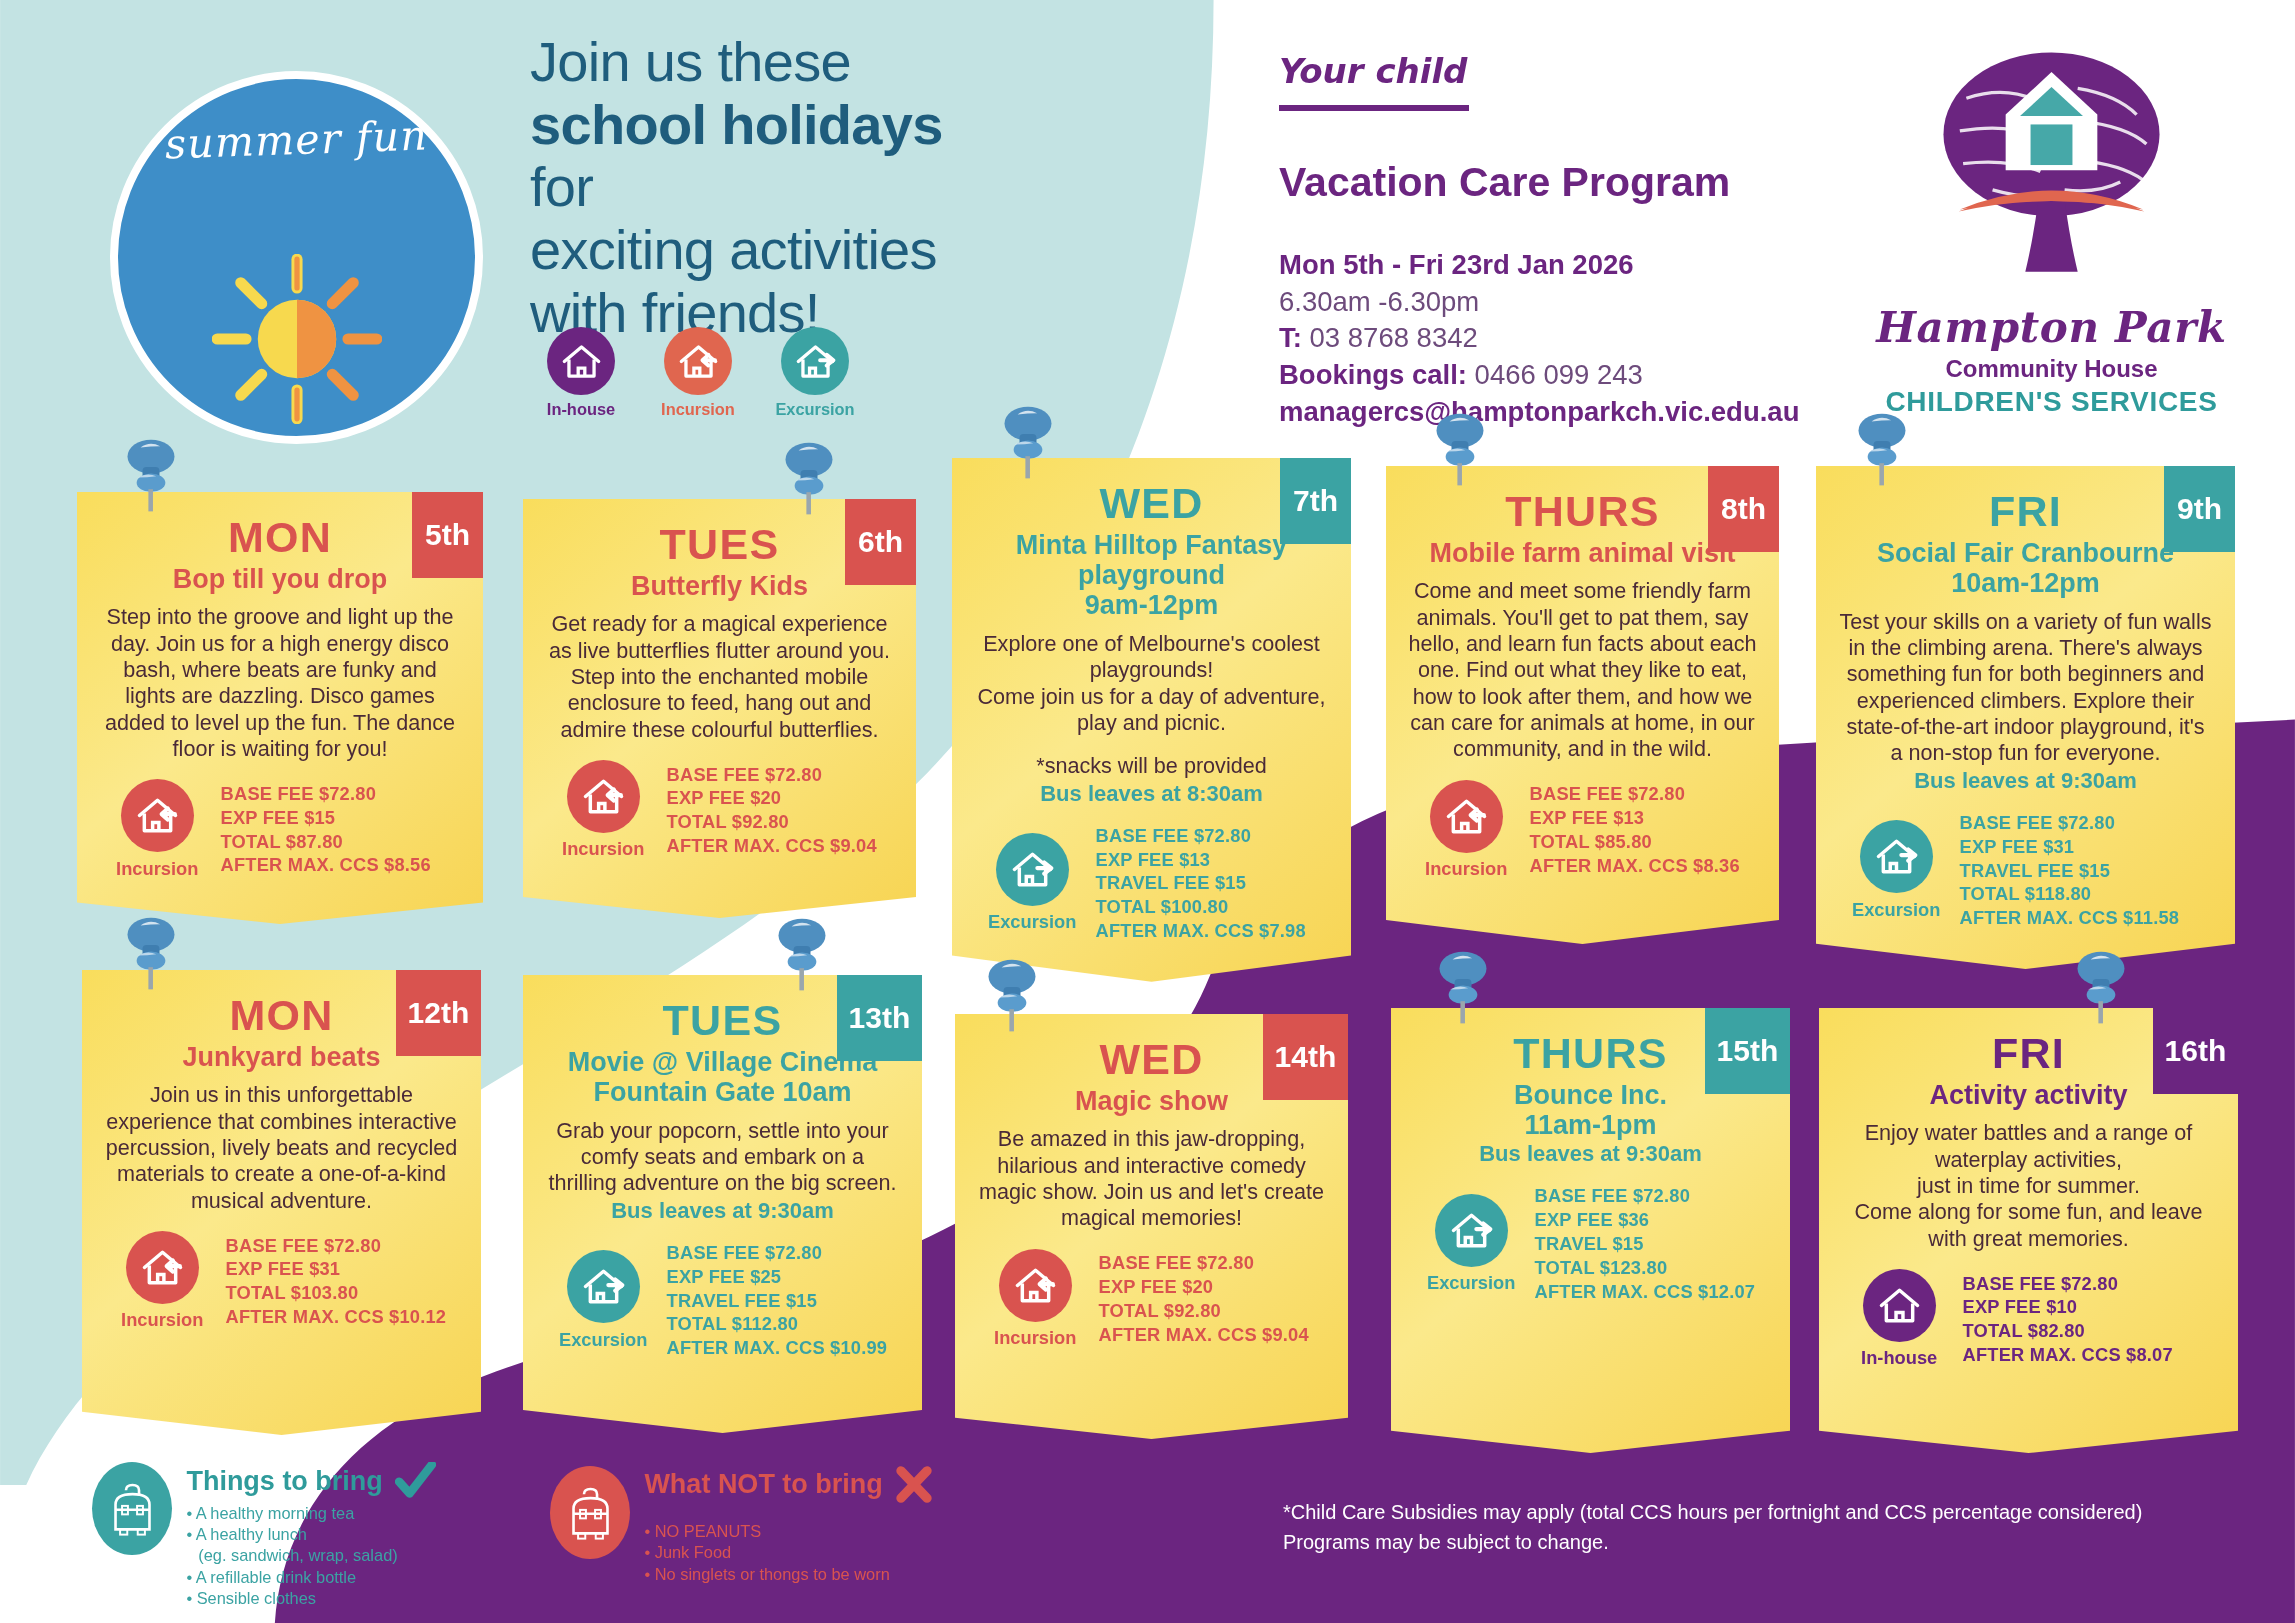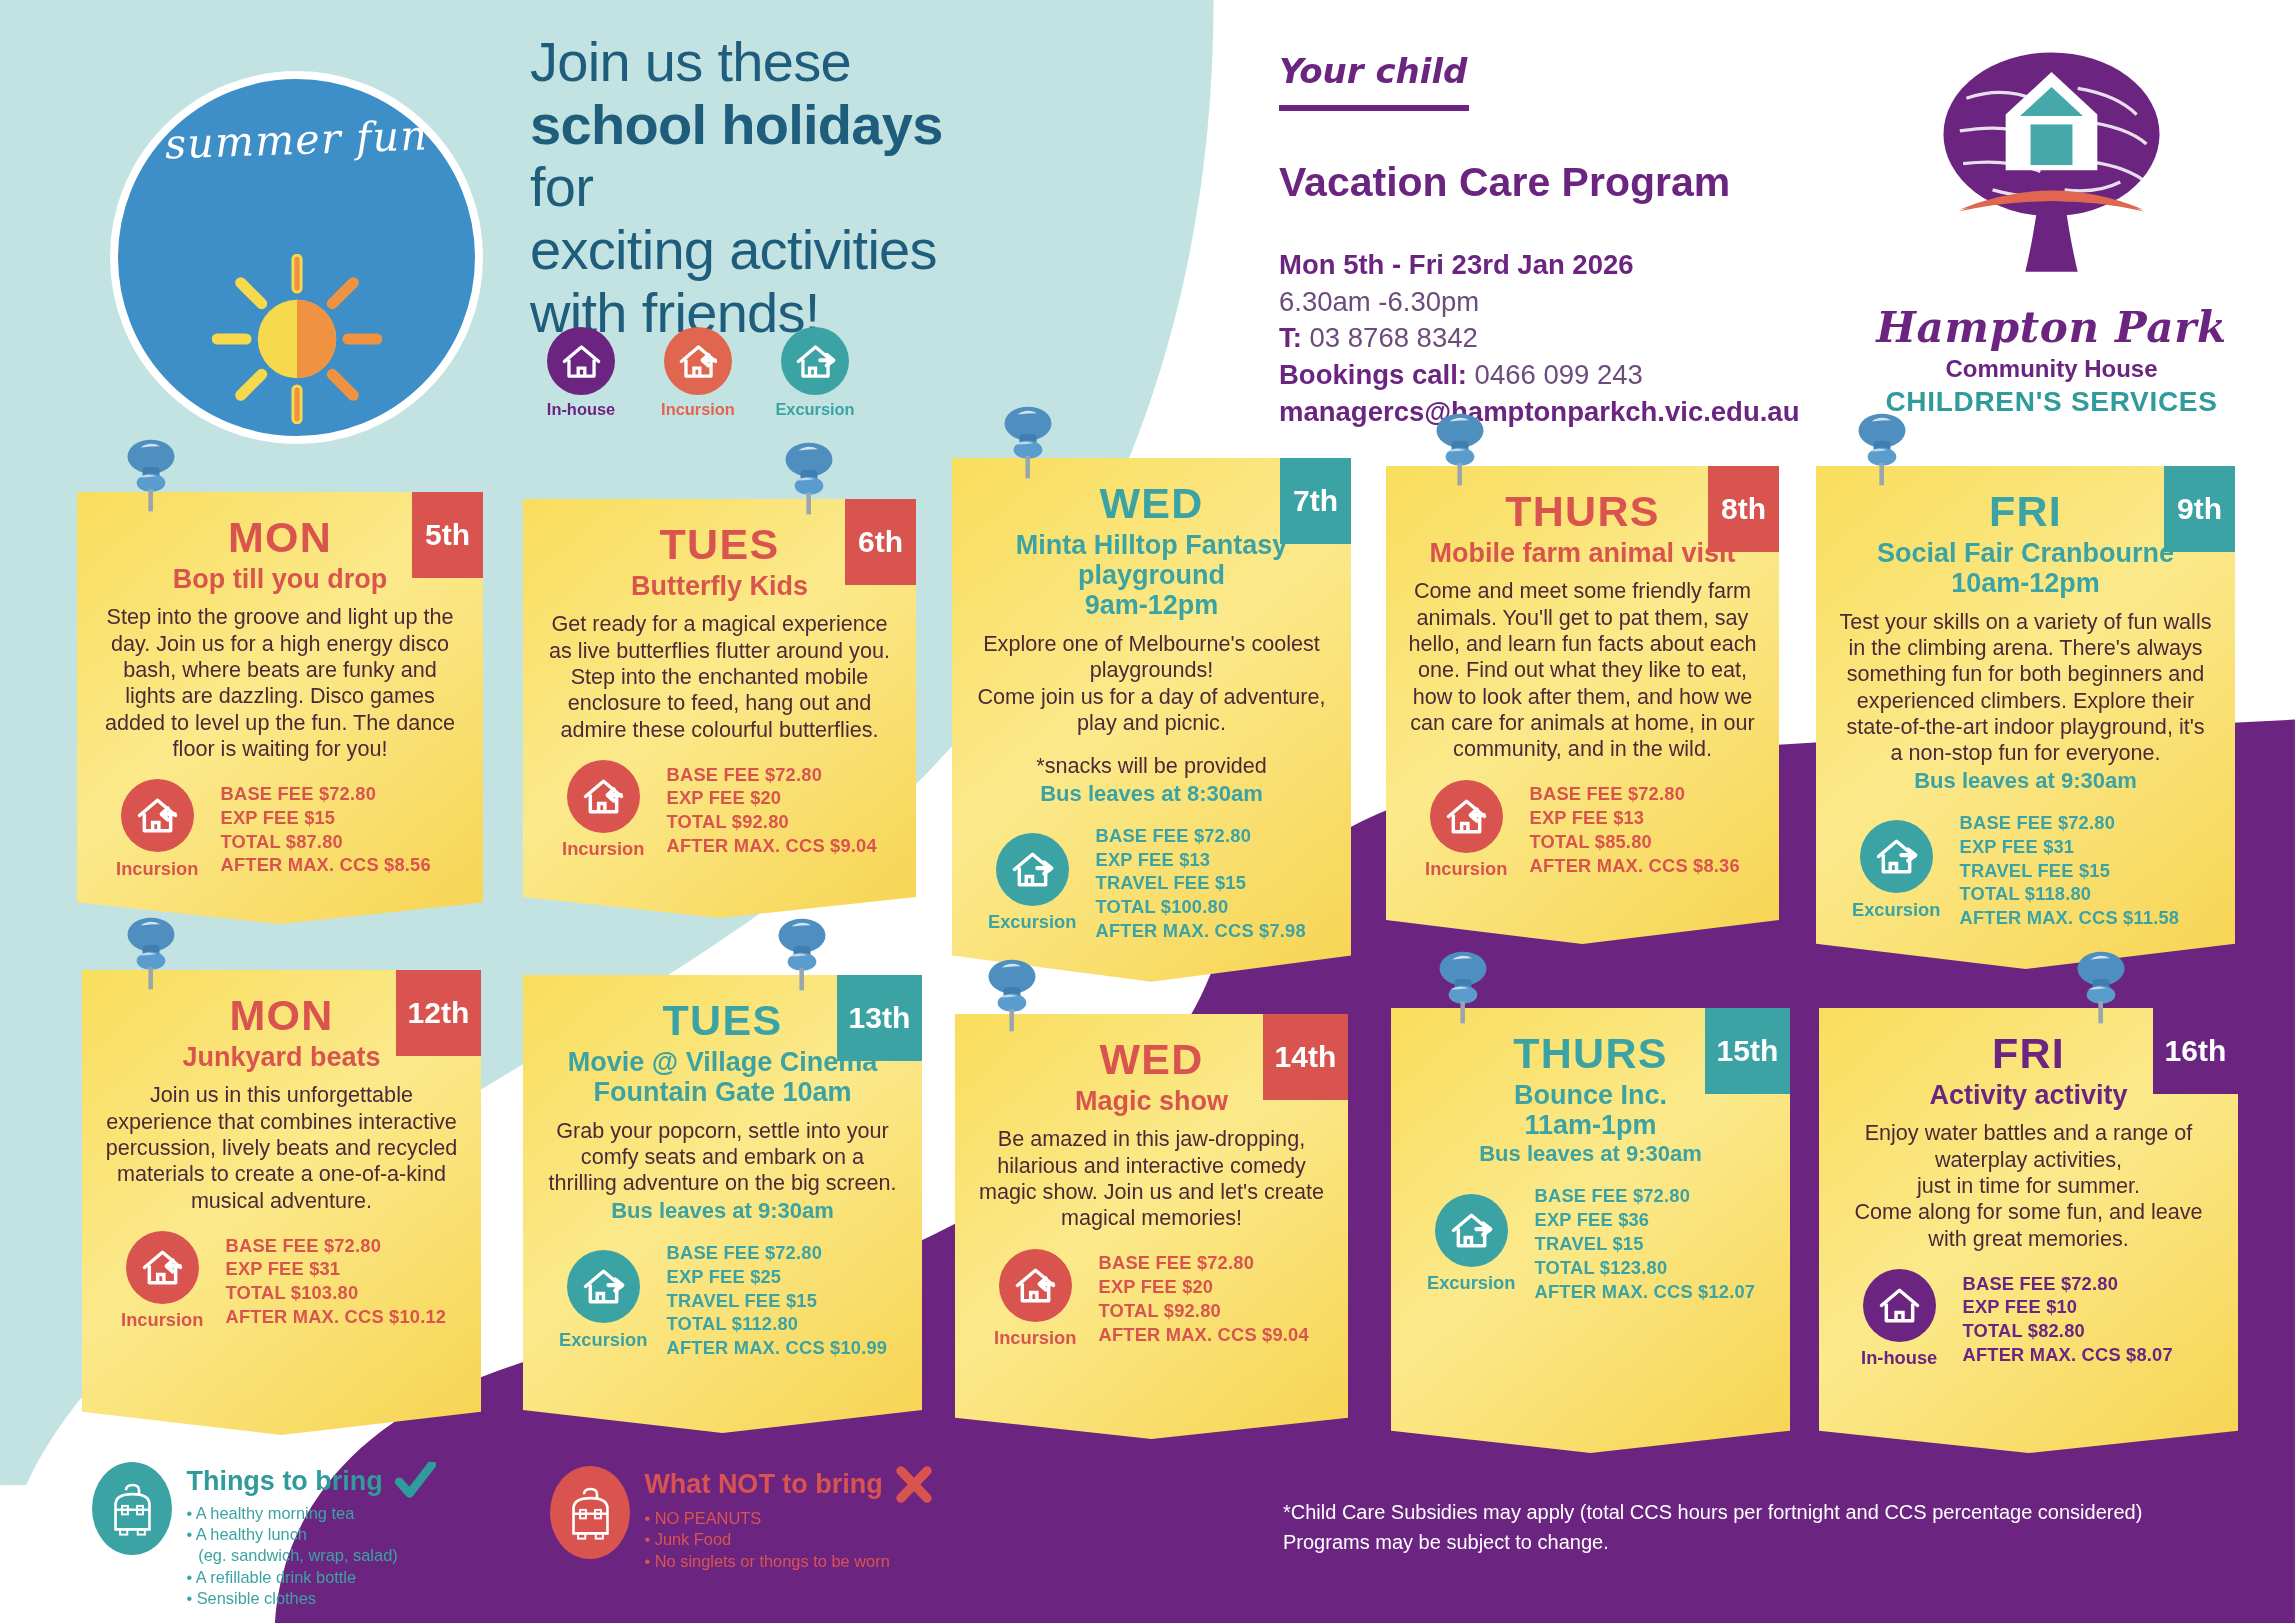--- a/index.html
+++ b/index.html
@@ -632,21 +632,21 @@
         <rect x="44" y="74" width="11" height="8" fill="none" stroke="#fff" stroke-width="3"></rect>
       </svg>
   </div>
   <div>
     <div class="bring-head" style="color:#d9534f">
       <span>What NOT to bring</span>
       <svg width="38" height="37" viewBox="0 0 58 56">
           <path d="M9 7 L49 49 M49 7 L9 49" fill="none" stroke="#d9534f" stroke-width="14" stroke-linecap="round"></path>
         </svg>
     </div>
-    <div id="notbring-list" style="color:#d9534f; margin-top:5px;">
+    <div id="notbring-list" style="color:#d9534f; margin-top:18px;">
         <div class="bring-li">• NO PEANUTS</div>
         <div class="bring-li">• Junk Food</div>
         <div class="bring-li">• No singlets or thongs to be worn</div>
       </div>
   </div>
 </div>
 
 <div class="footnotes">
   <div>*Child Care Subsidies may apply (total CCS hours per fortnight and CCS percentage considered)</div>
   <div>Programs may be subject to change.</div>

